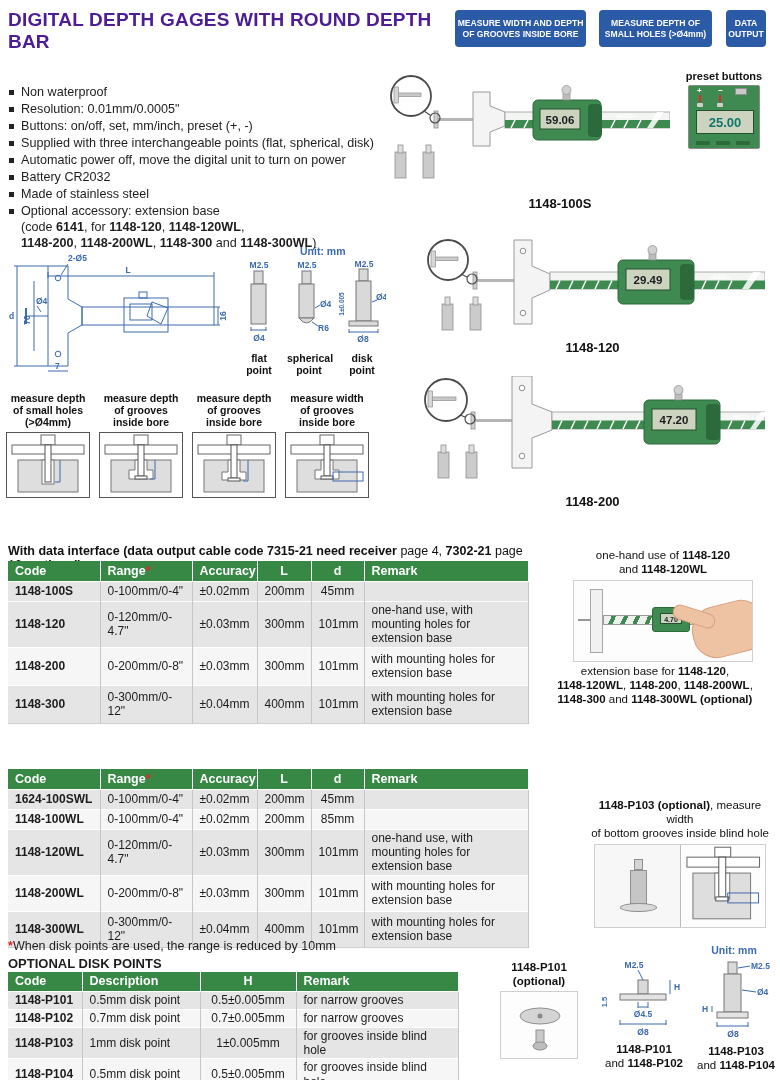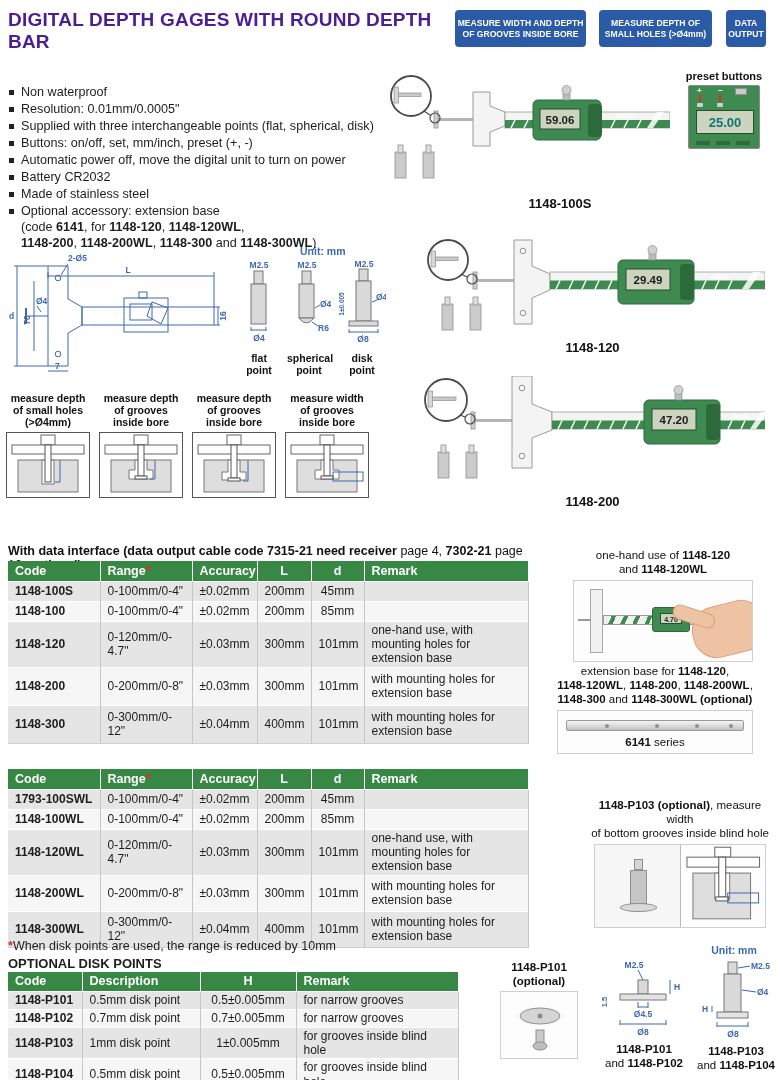--- a/index.html
+++ b/index.html
@@ -54,22 +54,22 @@
     <span>SMALL HOLES (&gt;Ø4mm)</span>
   </div>
   <div class="badge" style="left:726px;top:10px;width:40px;height:37px">
     <span>DATA</span>
     <span>OUTPUT</span>
   </div>
 
   <ul class="features abs" style="left:8px;top:84px;width:395px">
     <li><span>Non waterproof</span></li>
     <li><span>Resolution: 0.01mm/0.0005"</span></li>
+    <li><span>Buttons: on/off, set, mm/inch, preset (+, -)</span></li>
     <li><span>Supplied with three interchangeable points (flat, spherical, disk)</span></li>
-    <li><span>Buttons: on/off, set, mm/inch, preset (+, -)</span></li>
     <li><span>Automatic power off, move the digital unit to turn on power</span></li>
     <li><span>Battery CR2032</span></li>
     <li><span>Made of stainless steel</span></li>
     <li><span>Optional accessory: extension base
 (code </span><span style="font-weight: bold;">6141</span><span>, for </span><span style="font-weight: bold;">1148-120</span><span>, </span><span style="font-weight: bold;">1148-120WL</span><span>,
 </span><span style="font-weight: bold;">1148-200</span><span>, </span><span style="font-weight: bold;">1148-200WL</span><span>, </span><span style="font-weight: bold;">1148-300</span><span> and </span><span style="font-weight: bold;">1148-300WL</span><span>)</span></li>
   </ul>
 
   <div class="abs" style="left:385px;top:68px;width:290px">
     <svg width="285" height="122" viewBox="0 0 285 122">
@@ -355,28 +355,20 @@
     </thead>
     <tbody>
       <tr class="odd h20">
           <td class="code">1148-100S</td>
           <td>0-100mm/0-4"</td>
           <td class="c">±0.02mm</td>
           <td class="c">200mm</td>
           <td class="c">45mm</td>
           <td></td>
         </tr>
-      <tr class="even h20">
-          <td class="code">1148-100</td>
-          <td>0-100mm/0-4"</td>
-          <td class="c">±0.02mm</td>
-          <td class="c">200mm</td>
-          <td class="c">85mm</td>
-          <td></td>
-        </tr>
       <tr class="odd h38">
           <td class="code">1148-120</td>
           <td>0-120mm/0-4.7"</td>
           <td class="c">±0.03mm</td>
           <td class="c">300mm</td>
           <td class="c">101mm</td>
           <td>one-hand use, with mounting holes for extension base</td>
         </tr>
       <tr class="even h38">
           <td class="code">1148-200</td>
@@ -409,29 +401,20 @@
       </div>
       <div class="abs" style="right:-14px;top:22px;width:74px;height:52px;background:#eec3a3;border:1px solid #d9a07e;border-radius:24px;transform:rotate(-14deg)"></div>
       <div class="abs" style="left:98px;top:28px;width:44px;height:15px;background:#eec3a3;border:1px solid #d9a07e;border-radius:8px;transform:rotate(18deg)"></div>
     </div>
   </div>
 
   <div class="abs" style="left:535px;top:664px;width:240px">
     <div class="sidetext pre"><span>extension base for </span><span style="font-weight: bold;">1148-120</span><span>,
 </span><span style="font-weight: bold;">1148-120WL</span><span>, </span><span style="font-weight: bold;">1148-200</span><span>, </span><span style="font-weight: bold;">1148-200WL</span><span>,
 </span><span style="font-weight: bold;">1148-300</span><span> and </span><span style="font-weight: bold;">1148-300WL</span><span style="font-weight: bold;"> (optional)</span></div>
-    <div class="photo-box" style="width:196px;height:44px;margin:4px auto 0">
-      <div class="bar6141">
-        <i style="left:38px"></i>
-          <i style="left:88px"></i>
-          <i style="left:128px"></i>
-          <i style="left:162px"></i>
-      </div>
-      <div class="sidetext"><span style="font-weight: bold;">6141</span><span> series</span></div>
-    </div>
   </div>
 
   <table class="spec abs" style="left:8px;top:769px;width:520px">
     <colgroup>
         <col style="width:92px">
         <col style="width:92px">
         <col style="width:65px">
         <col style="width:54px">
         <col style="width:53px">
         <col style="width:164px">
@@ -441,21 +424,21 @@
         <th>Code</th>
         <th><span>Range</span><span class="ast">*</span></th>
         <th class="c">Accuracy</th>
         <th class="c">L</th>
         <th class="c">d</th>
         <th>Remark</th>
       </tr>
     </thead>
     <tbody>
       <tr class="odd h20">
-          <td class="code">1793-100SWL</td>
+          <td class="code">1624-100SWL</td>
           <td>0-100mm/0-4"</td>
           <td class="c">±0.02mm</td>
           <td class="c">200mm</td>
           <td class="c">45mm</td>
           <td></td>
         </tr>
       <tr class="even h20">
           <td class="code">1148-100WL</td>
           <td>0-100mm/0-4"</td>
           <td class="c">±0.02mm</td>

